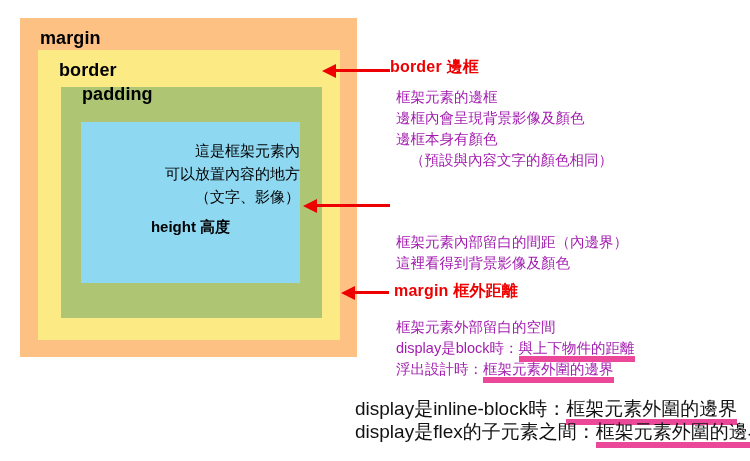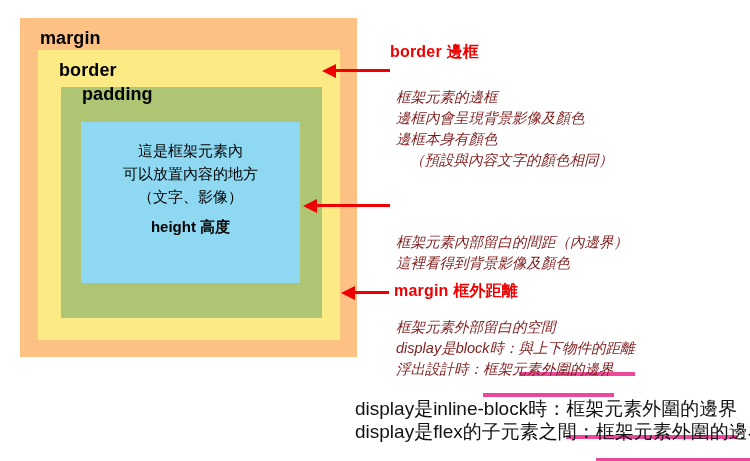--- a/index.html
+++ b/index.html
@@ -58,21 +58,21 @@
   .content-text {
     position: absolute;
     left: 81px; top: 139px;
     width: 219px;
     text-align: center;
     color: #000000;
     font-size: 15px;
     line-height: 23px;
     white-space: nowrap;
   }
-  .content-text .plain { font-weight: normal; }
+  .content-text .plain { font-weight: normal; text-align: right; }
   .content-text .bold  { font-weight: bold; margin-top: 8px; }
   .content-text .bold div { line-height: 22px; }
 
   
   .arrow {
     position: absolute;
     height: 14px;
   }
   .arrow .shaft {
     position: absolute;
@@ -108,34 +108,33 @@
     position: absolute;
     font-weight: bold;
     font-size: 16px;
     color: #ee0000;
     white-space: nowrap;
     letter-spacing: 0.2px;
   }
   .note-body {
     position: absolute;
     font-size: 14.5px;
-    color: #7f1d1d;
+    color: #a21caf;
     line-height: 21px;
     white-space: nowrap;
-    font-style: italic;
   }
   .note-body .line { display: block; }
   .indent { padding-left: 14px; }
   u.red-ul {
     text-decoration: none;
-    border-bottom: 4px solid #ec4899;
-    padding-bottom: 16px;
-  }
-
-  .head-border  { left: 0px;  top: 42px;  }
+    border-bottom: 6px solid #ec4899;
+    padding-bottom: 0px;
+  }
+
+  .head-border  { left: 0px;  top: 57px;  }
   .body-border  { left: 6px;  top: 87px;  }
   .head-padding { left: 0px;  top: 192px; }
   .body-padding { left: 6px;  top: 232px; }
   .head-margin  { left: 4px;  top: 281px; }
   .body-margin  { left: 6px;  top: 317px; }
 
   .footer-lines {
     position: absolute;
     left: 355px;
     top: 397px;

